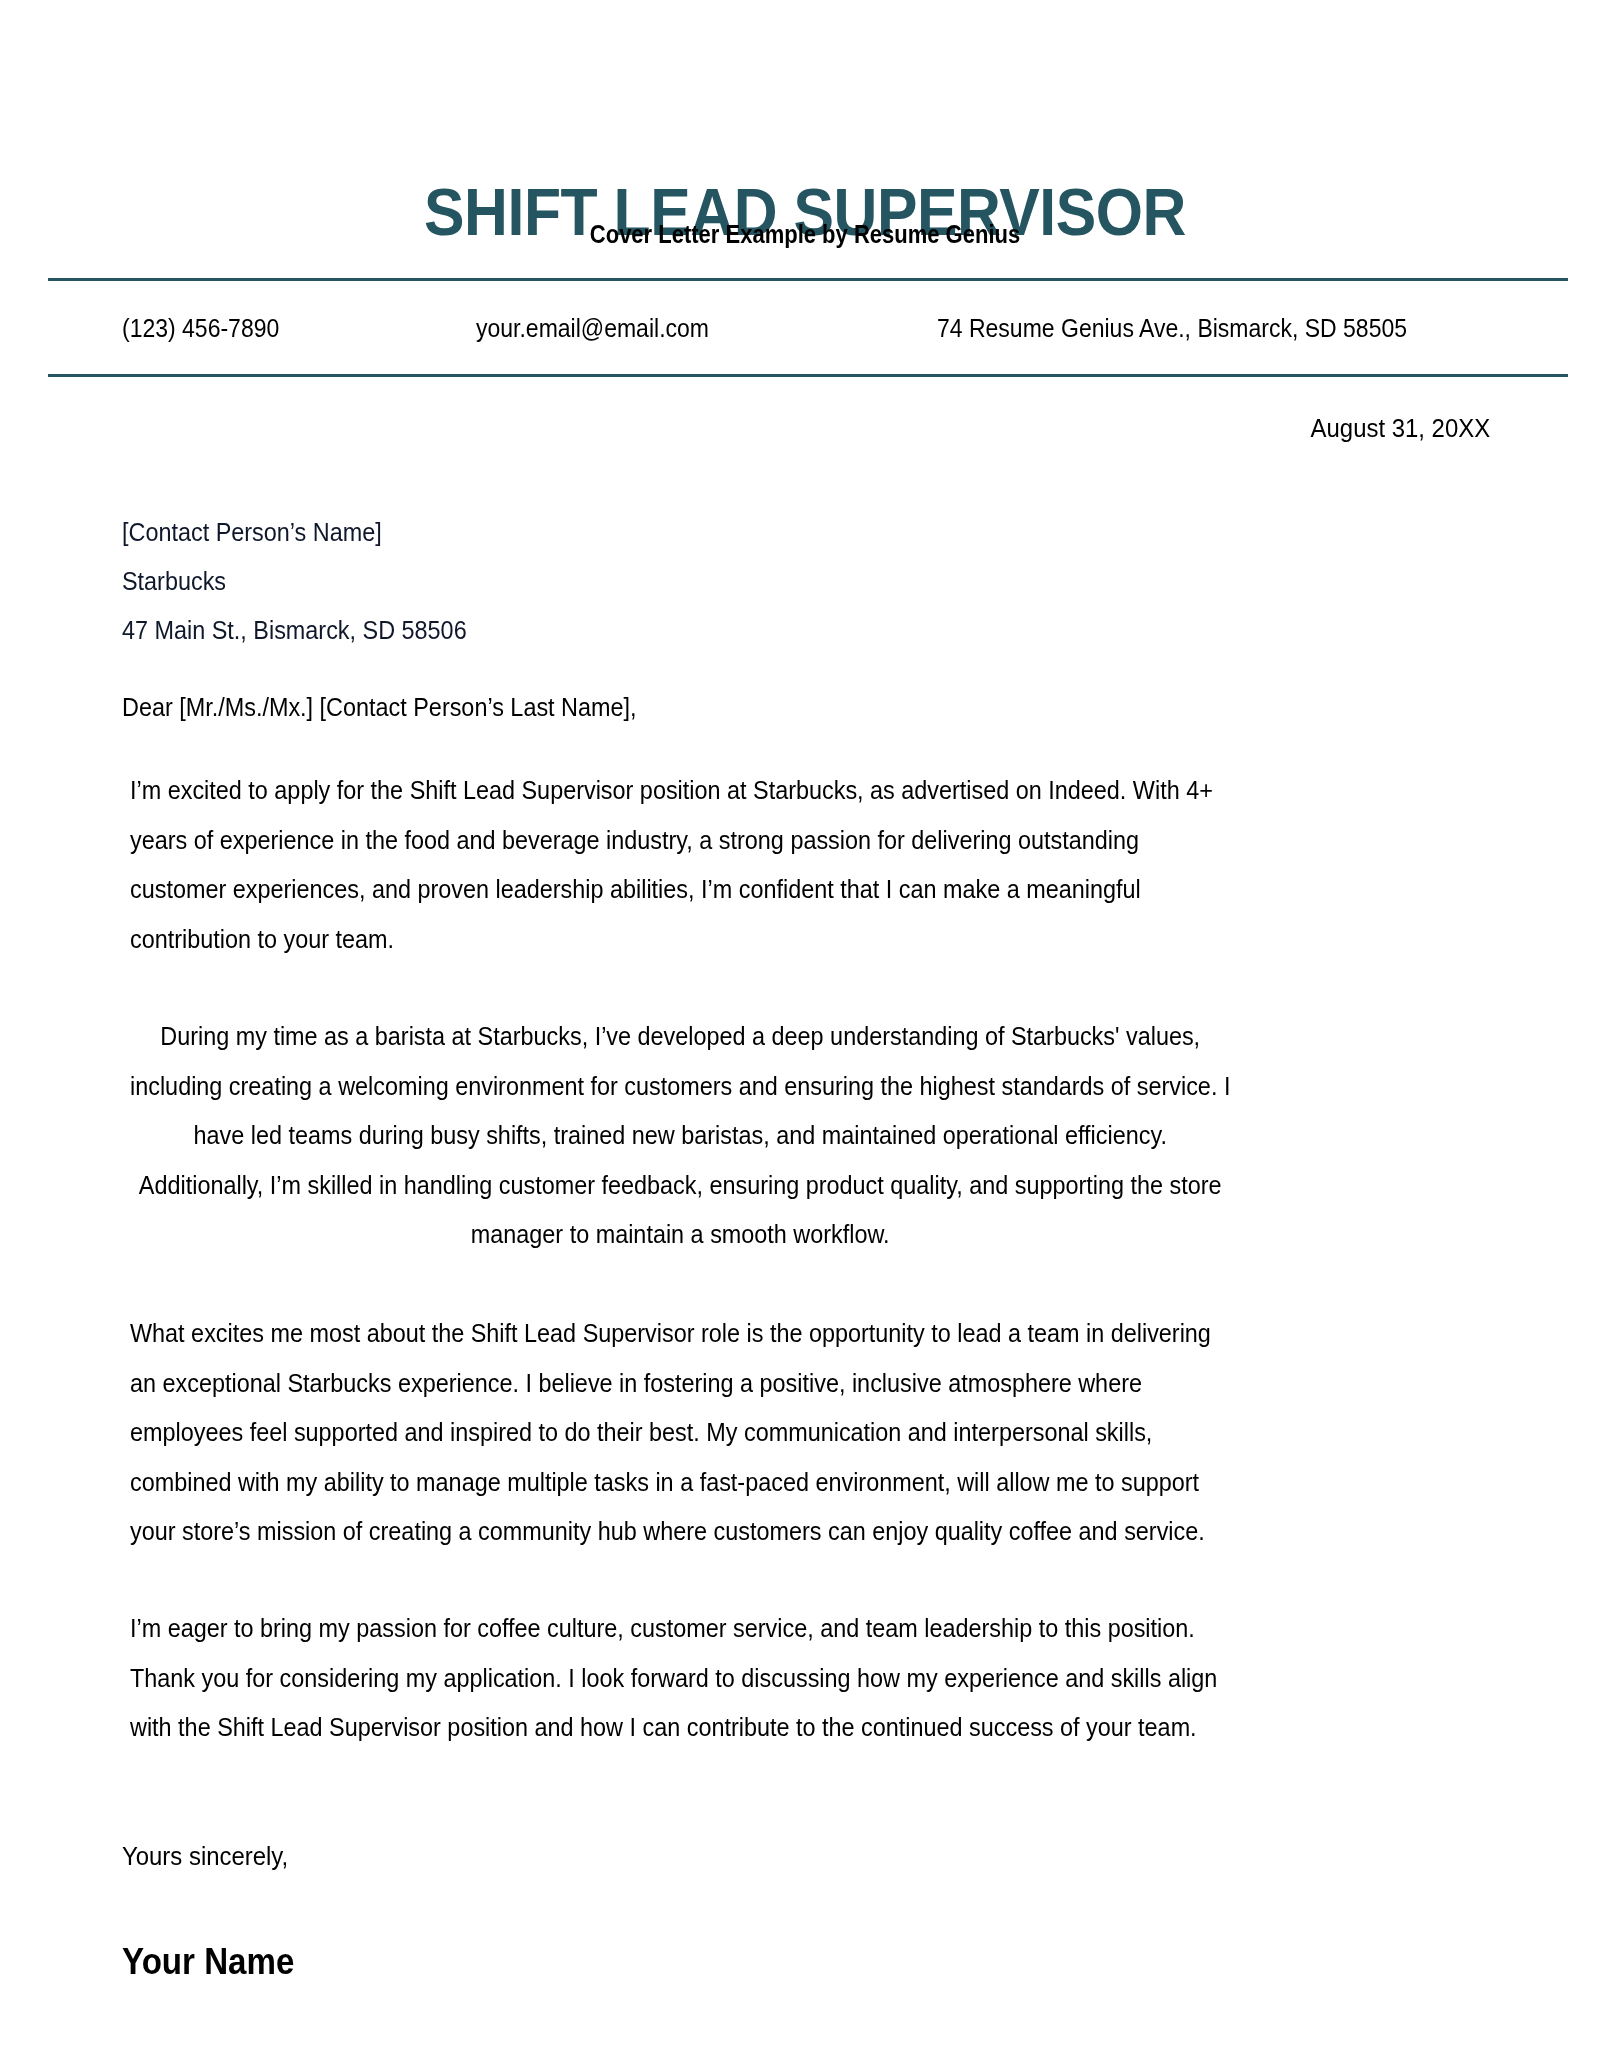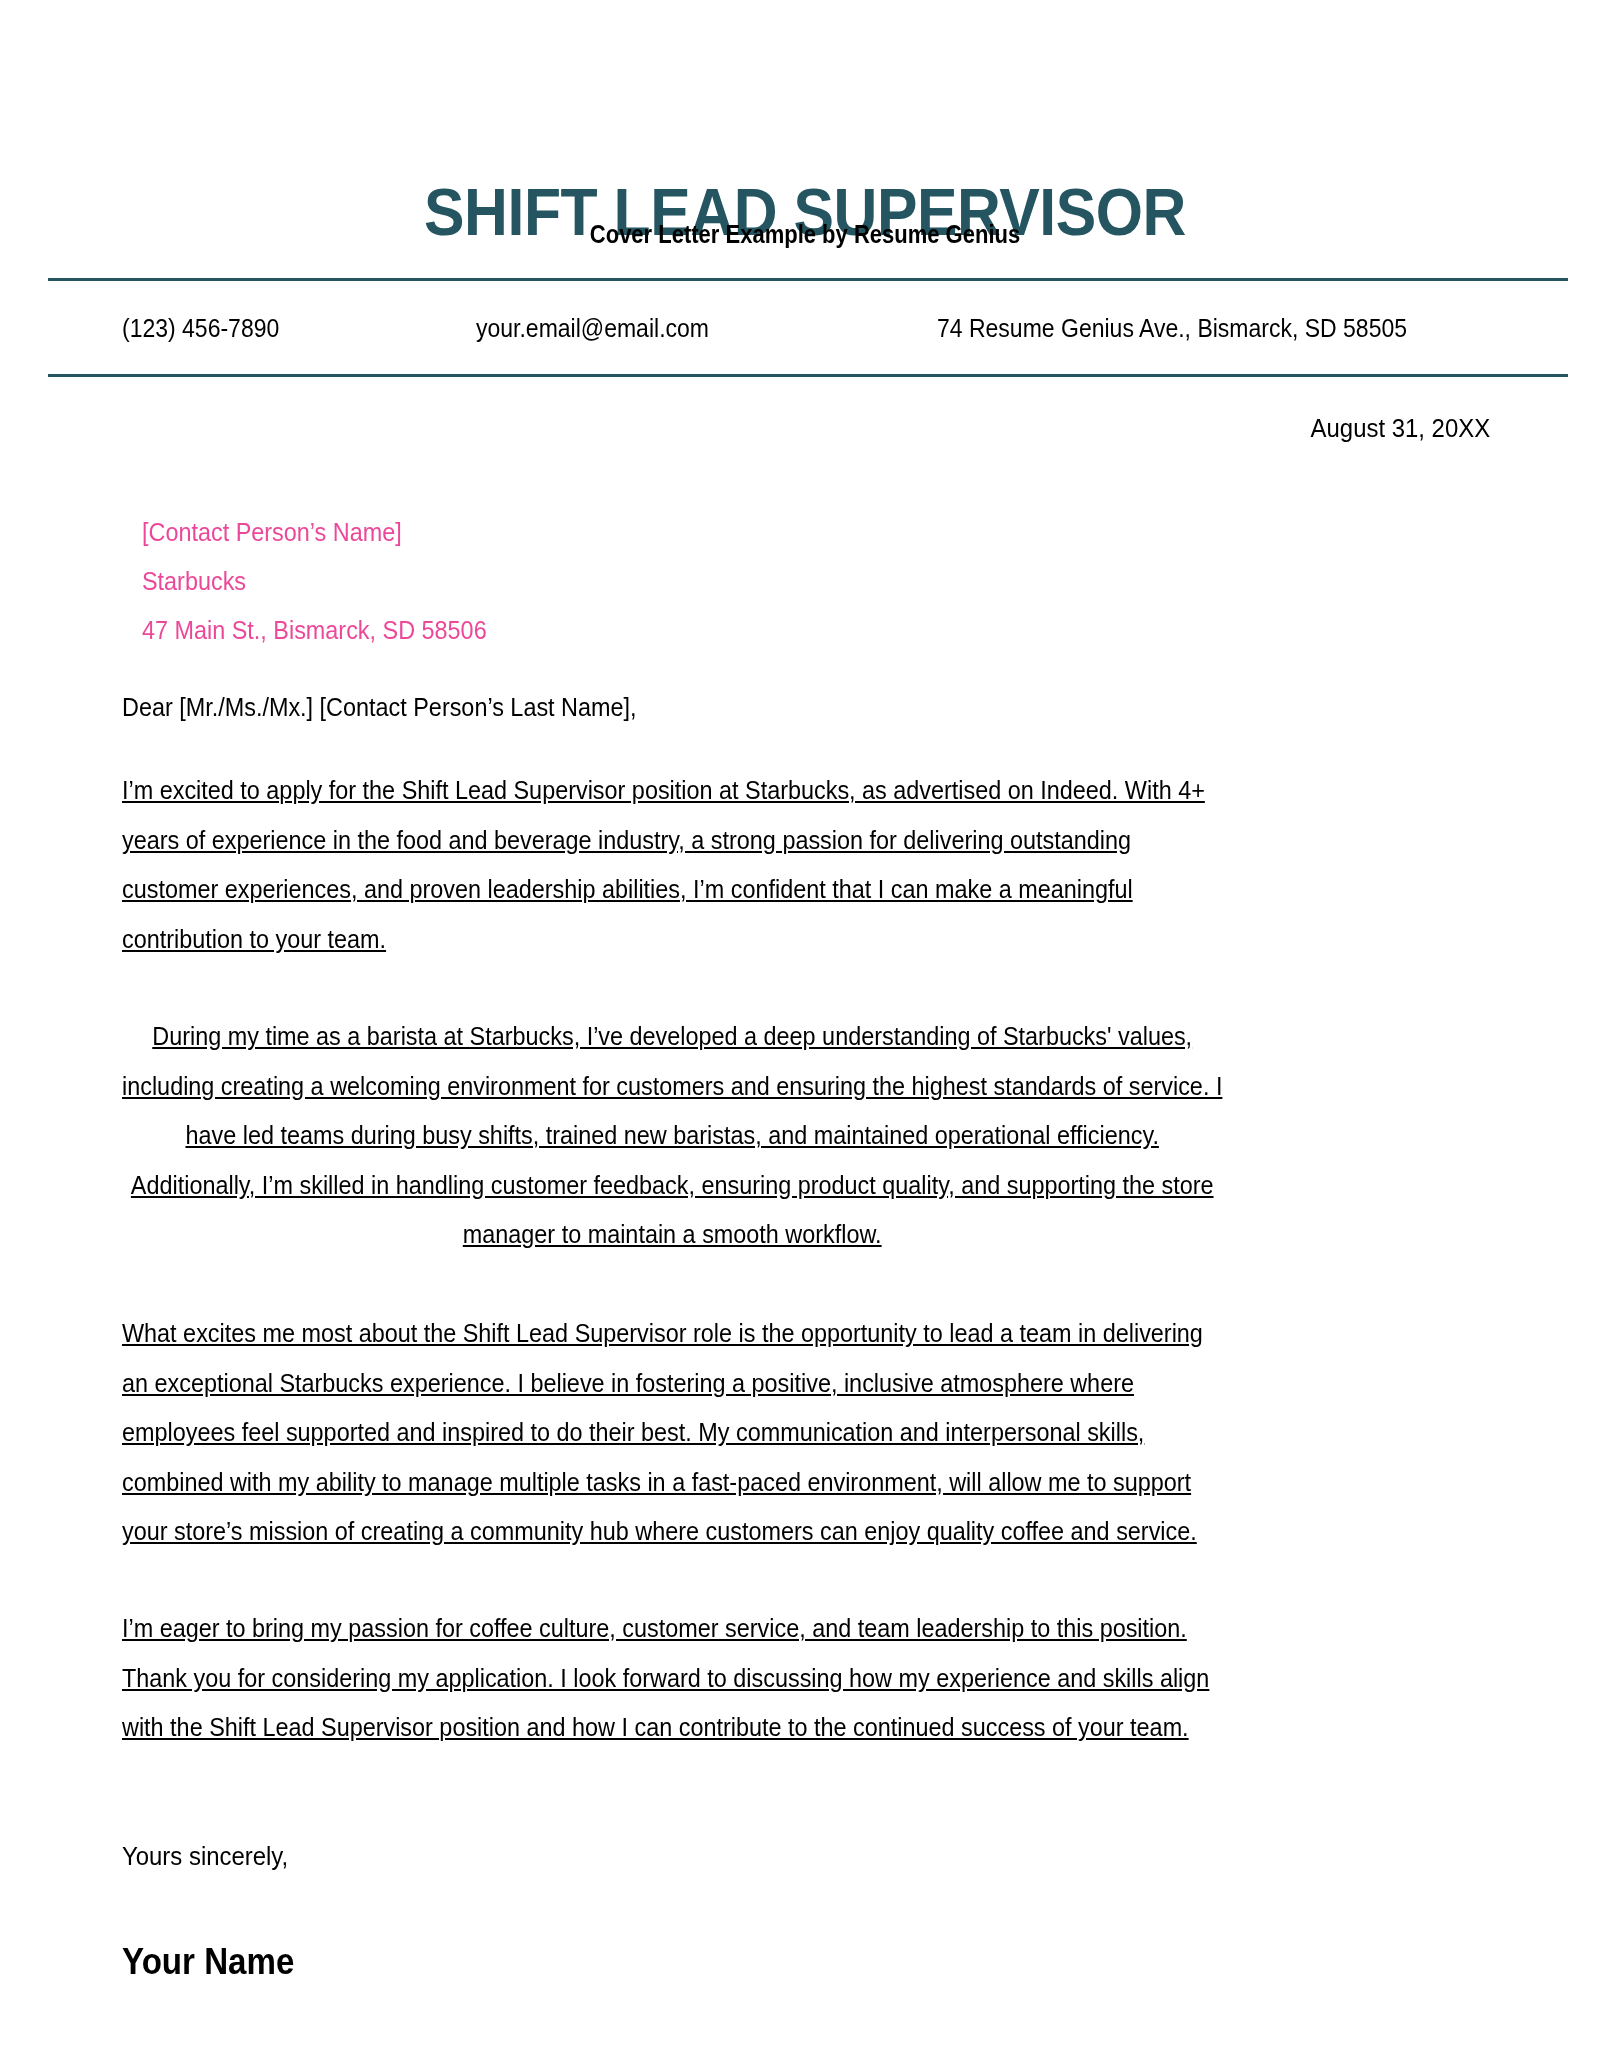--- a/index.html
+++ b/index.html
@@ -69,46 +69,44 @@
       font-size: 26px;
       line-height: 36px;
       white-space: nowrap;
       transform: scaleX(0.92);
       transform-origin: 100% 0;
     }
     .recipient {
       position: absolute;
       left: 122px;
       top: 508px;
-      color: #ec4899;
+      color: #0f172a;
       font-size: 26px;
       line-height: 49px;
-      margin-left: 20px;
     }
     .recipient div, .body-text div {
       white-space: nowrap;
       transform: scaleX(0.9);
       transform-origin: 0 0;
     }
     .salutation {
       position: absolute;
       left: 122px;
       top: 689px;
       font-size: 26px;
       line-height: 36px;
       white-space: nowrap;
       transform: scaleX(0.9);
       transform-origin: 0 0;
     }
     .body-text {
       position: absolute;
-      left: 122px;
+      left: 130px;
       font-size: 26px;
       line-height: 49.5px;
-      text-decoration: underline;
     }
     .para-1 { top: 766px; }
     .para-2 { top: 1012px; text-align: center; }
     .para-3 { top: 1309px; }
     .para-4 { top: 1604px; }
     .closing {
       position: absolute;
       left: 122px;
       top: 1838px;
       font-size: 26px;

